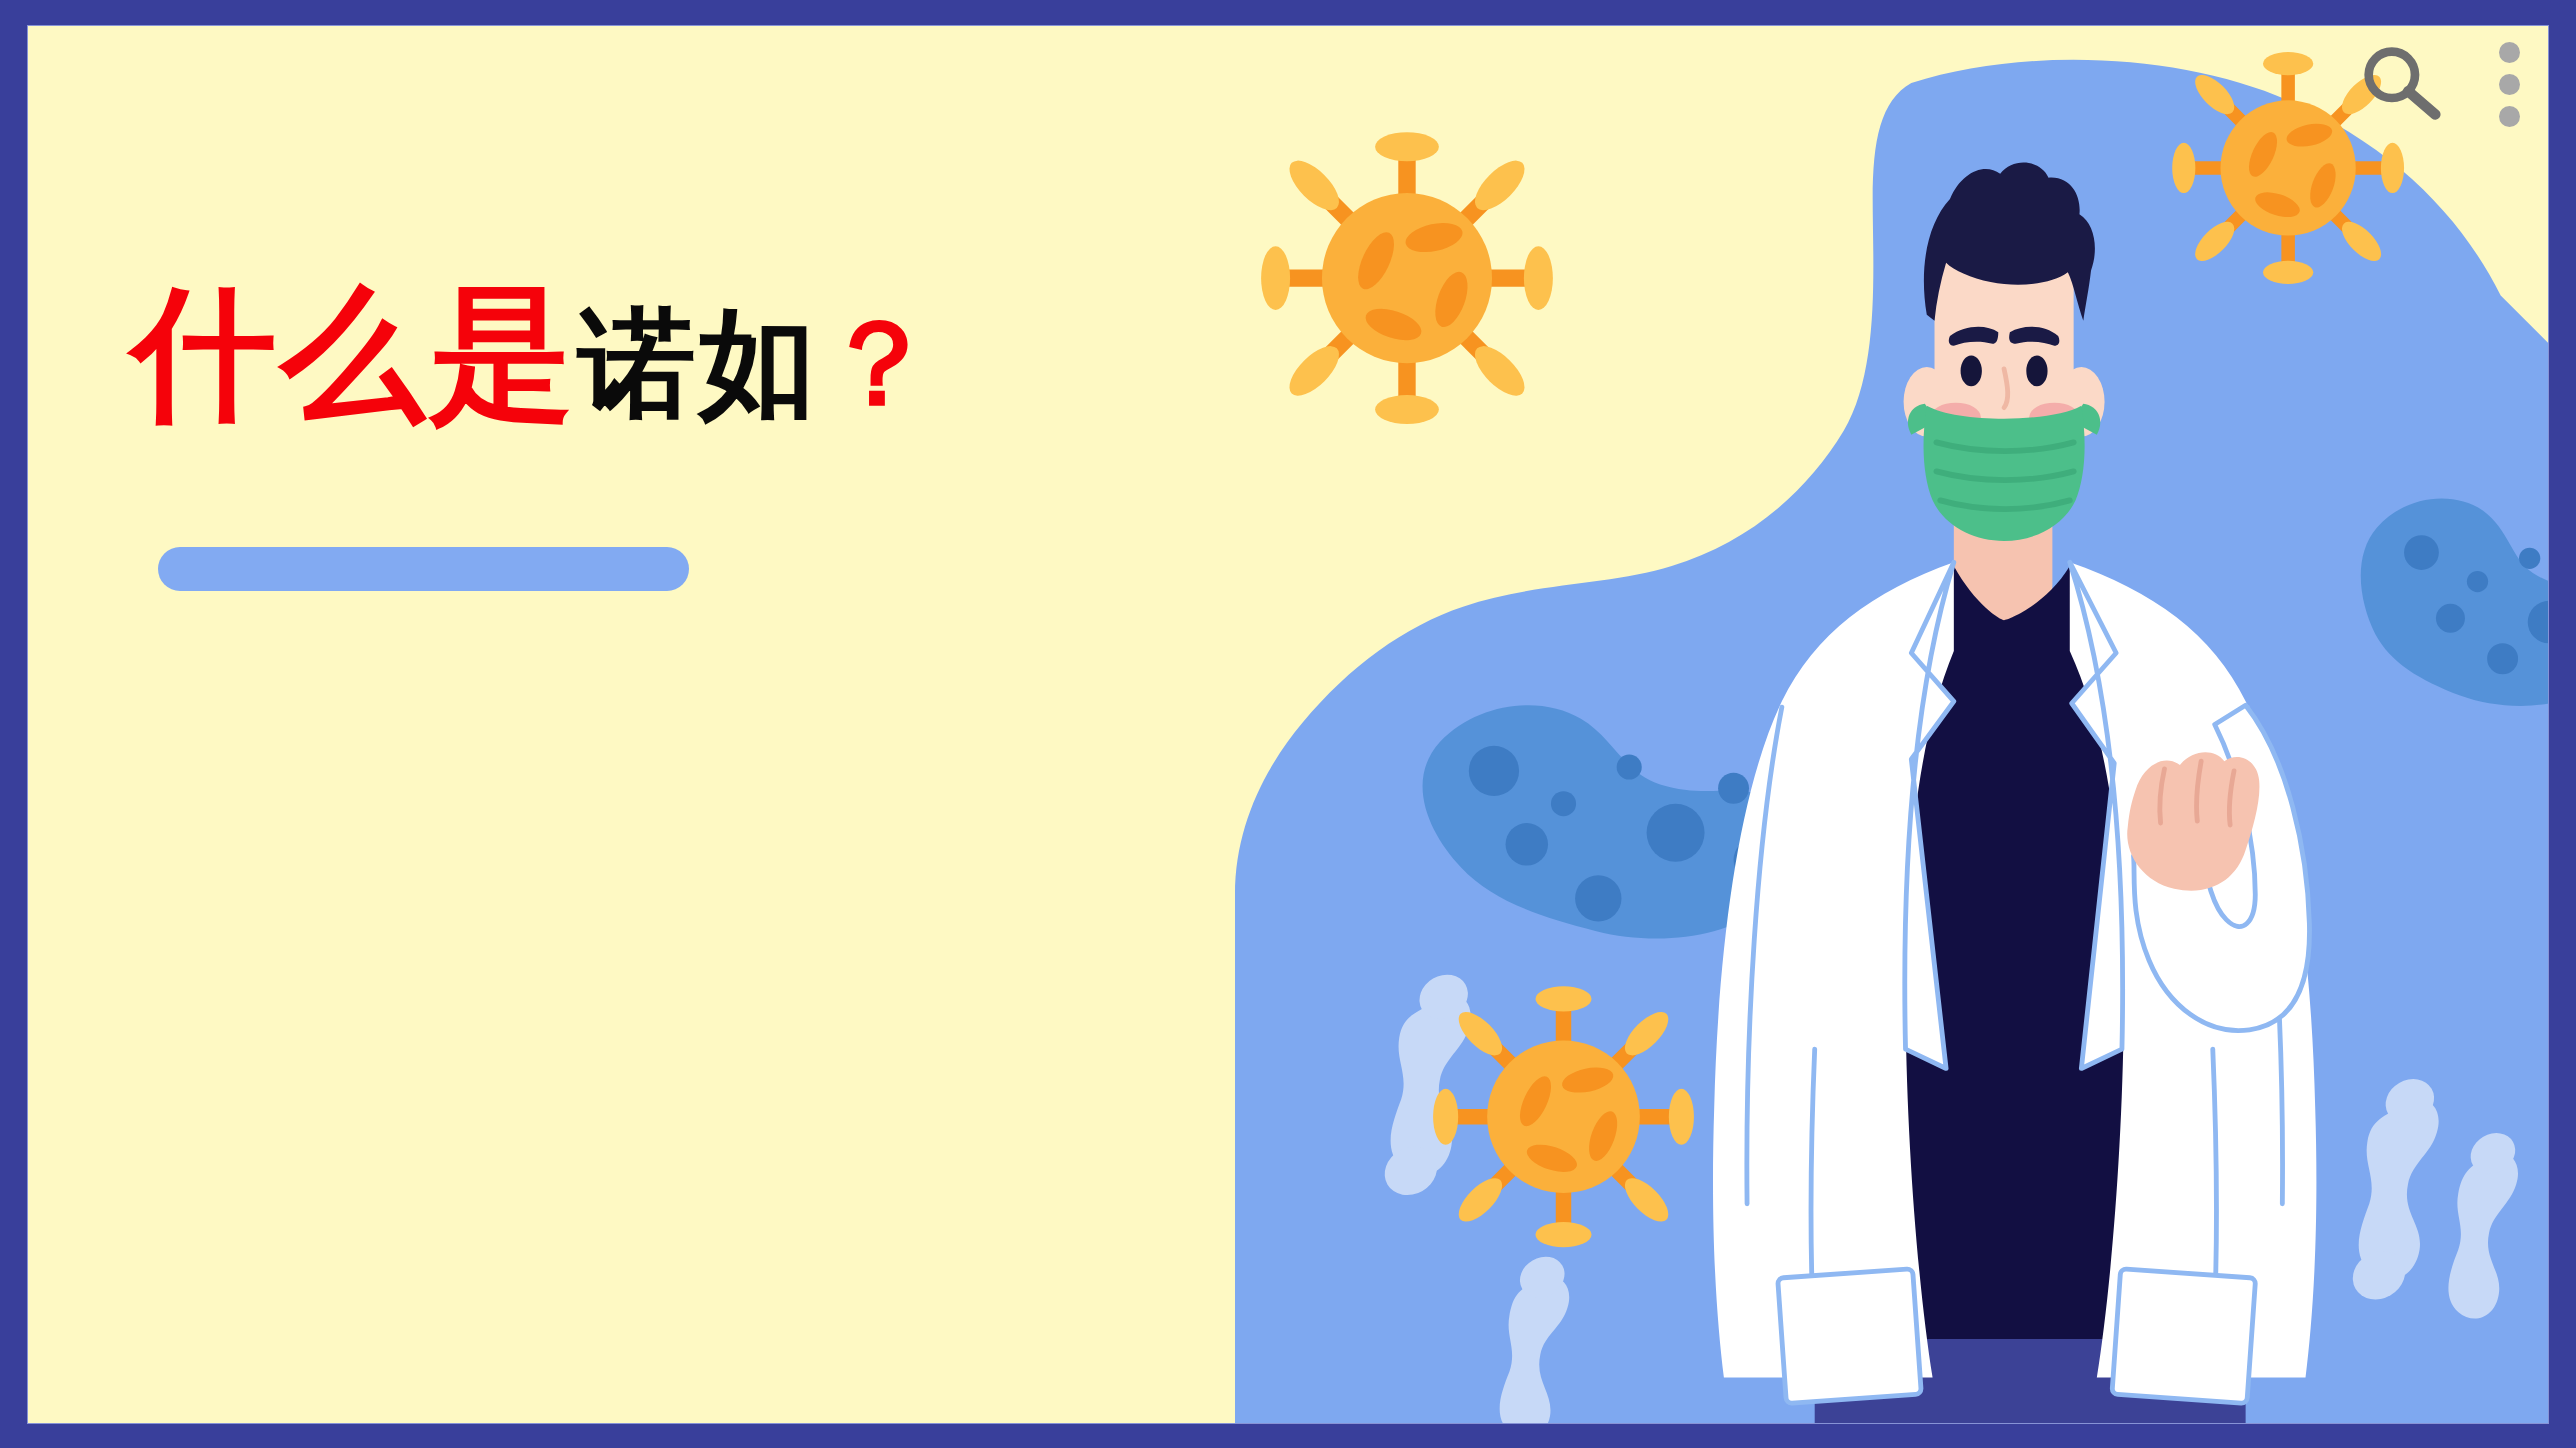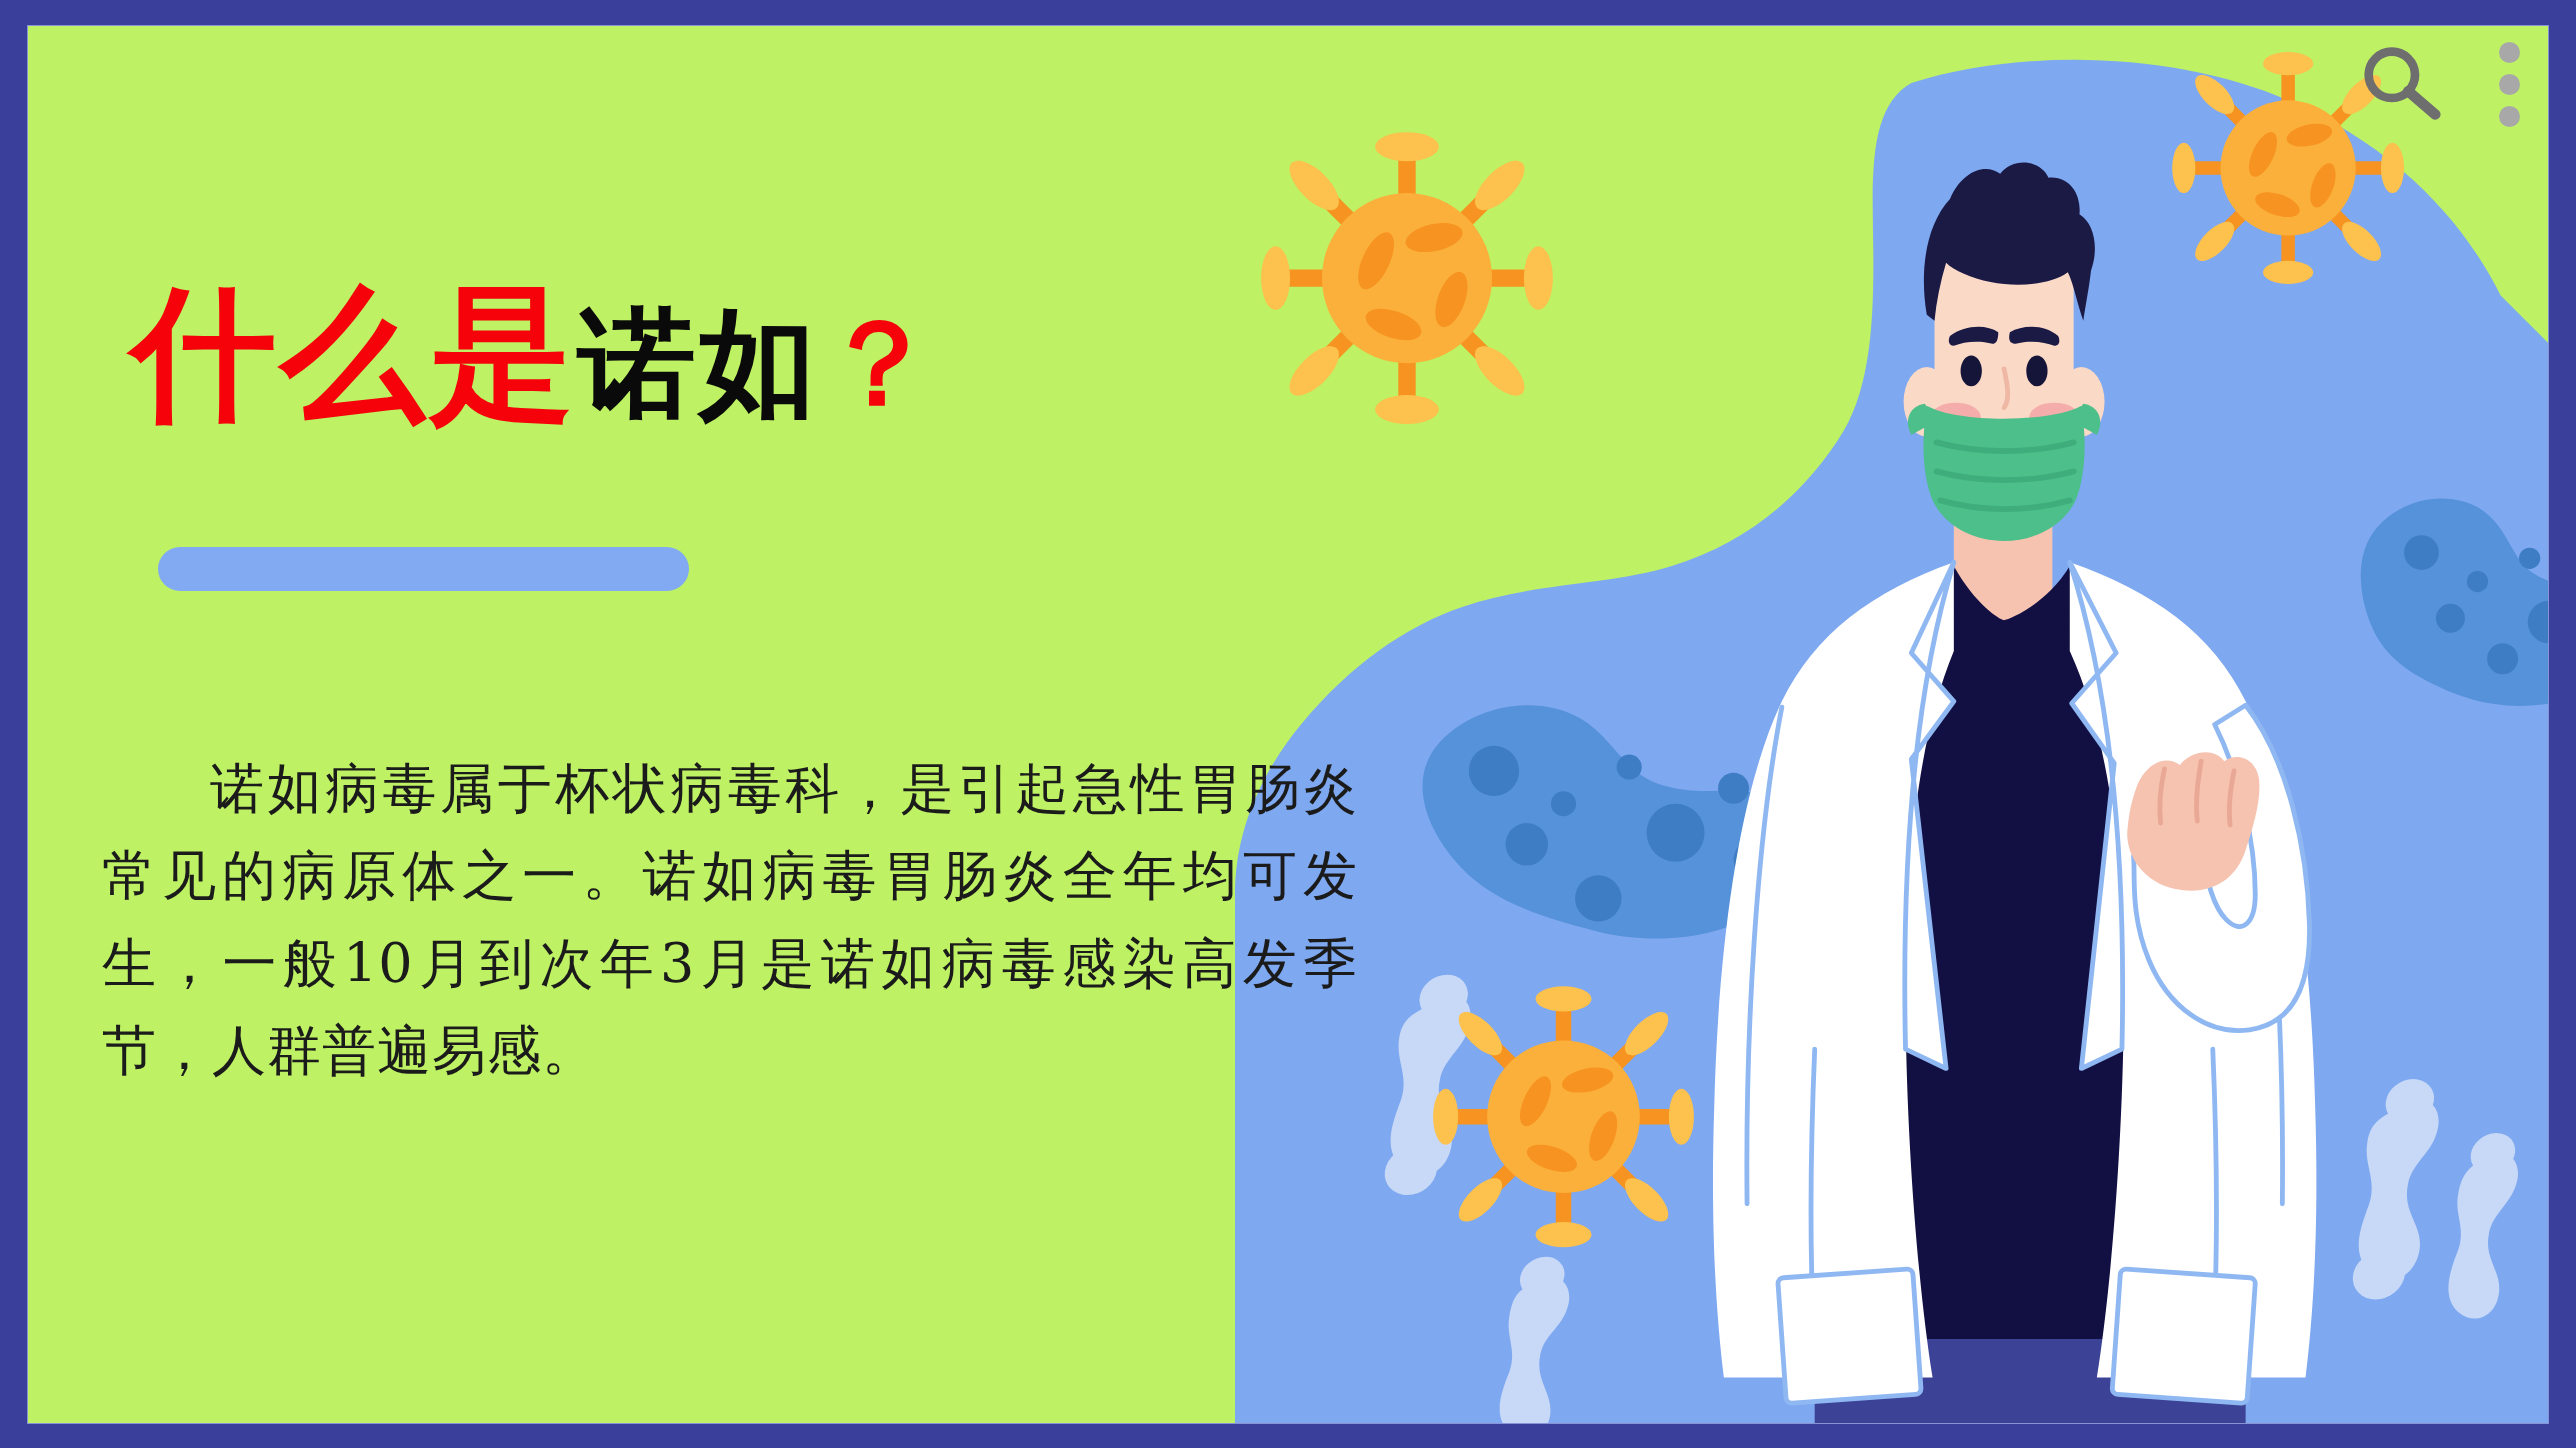--- a/index.html
+++ b/index.html
@@ -20,21 +20,21 @@
     background: #393F9B;
     overflow: hidden;
     box-sizing: border-box;
   }
   .slide-inner {
     position: absolute;
     left: 27px;
     top: 25px;
     right: 27px;
     bottom: 25px;
-    background: #bef264;
+    background: #fef9c3;
     overflow: hidden;
   }
   .inner-hairline {
     position: absolute;
     left: 0; top: 0; right: 0; bottom: 0;
     border: 1.9px solid #8793D6;
     pointer-events: none;
     z-index: 60;
   }
 
@@ -395,21 +395,20 @@
         </g>
       </svg>
     </div>
 
     <div class="headline">
       <span class="hl-red">什么是</span><span class="hl-black">诺如</span><span class="hl-mark">？</span>
     </div>
 
     <div class="title-rule"></div>
 
-    <p class="body-copy">诺如病毒属于杯状病毒科，是引起急性胃肠炎常见的病原体之一。诺如病毒胃肠炎全年均可发生，一般10月到次年3月是诺如病毒感染高发季节，人群普遍易感。</p>
 
     <div class="toolbar">
       <span class="tb-icon">
         <svg width="83" height="83" viewBox="0 0 86 86" xmlns="http://www.w3.org/2000/svg">
           <circle cx="33" cy="33" r="24" fill="none" stroke="#6E6E6E" stroke-width="9"></circle>
           <line x1="50" y1="50" x2="78" y2="74" stroke="#6E6E6E" stroke-width="11" stroke-linecap="round"></line>
         </svg>
       </span>
       <span class="dots">
         <span></span>

